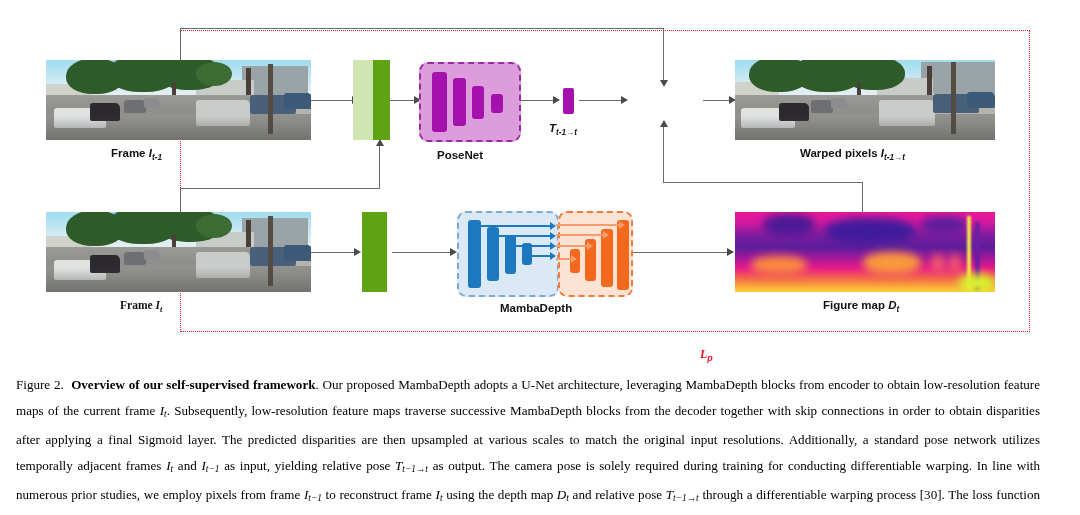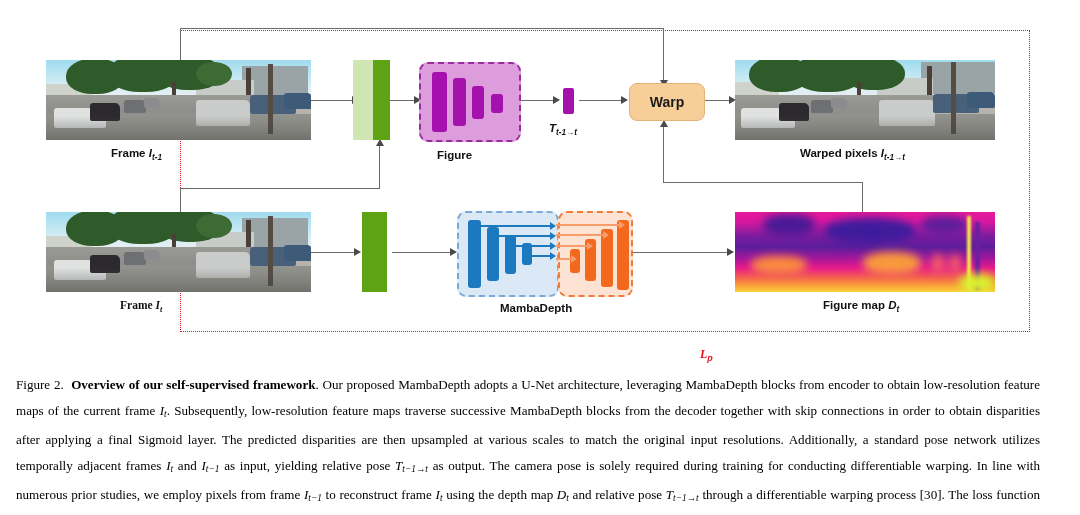--- a/index.html
+++ b/index.html
@@ -173,30 +173,27 @@
 
   <div class="enc-light" style="left:353px;top:60px;width:20px;height:80px;"></div>
   <div class="enc-dark" style="left:373px;top:60px;width:17px;height:80px;"></div>
 
   <div class="posenet-box" style="left:419px;top:62px;width:98px;height:76px;">
     <div class="pn-bar" style="left:11px;top:8px;width:15px;height:60px;"></div>
     <div class="pn-bar" style="left:32px;top:14px;width:13px;height:48px;"></div>
     <div class="pn-bar" style="left:51px;top:22px;width:12px;height:33px;"></div>
     <div class="pn-bar" style="left:70px;top:30px;width:12px;height:19px;"></div>
   </div>
-  <div class="lab" style="left:437px;top:149px;">Figure</div>
+  <div class="lab" style="left:437px;top:149px;">PoseNet</div>
 
   <div class="pose-token" style="left:563px;top:88px;width:11px;height:26px;"></div>
   <div class="lab" style="left:549px;top:122px;">
     <span class="it">T</span><sub>t-1→t</sub>
   </div>
 
-  <div class="warp-box" style="left:629px;top:83px;width:74px;height:36px;">
-    <span>Warp</span>
-  </div>
 
   <div class="photo" style="left:735px;top:60px;width:260px;height:80px;">
     <div class="sky"></div>
     <div class="bldg2" style="left:186px;top:2px;width:74px;height:32px;"></div>
     <div class="bldg" style="left:142px;top:18px;width:56px;height:24px;"></div>
     <div class="house" style="left:0px;top:22px;width:44px;height:28px;"></div>
     <div class="tree" style="left:14px;top:-4px;width:60px;height:36px;"></div>
     <div class="tree" style="left:58px;top:-6px;width:70px;height:38px;"></div>
     <div class="tree" style="left:108px;top:-4px;width:62px;height:34px;"></div>
     <div class="trunk" style="left:122px;top:22px;width:4px;height:26px;"></div>

